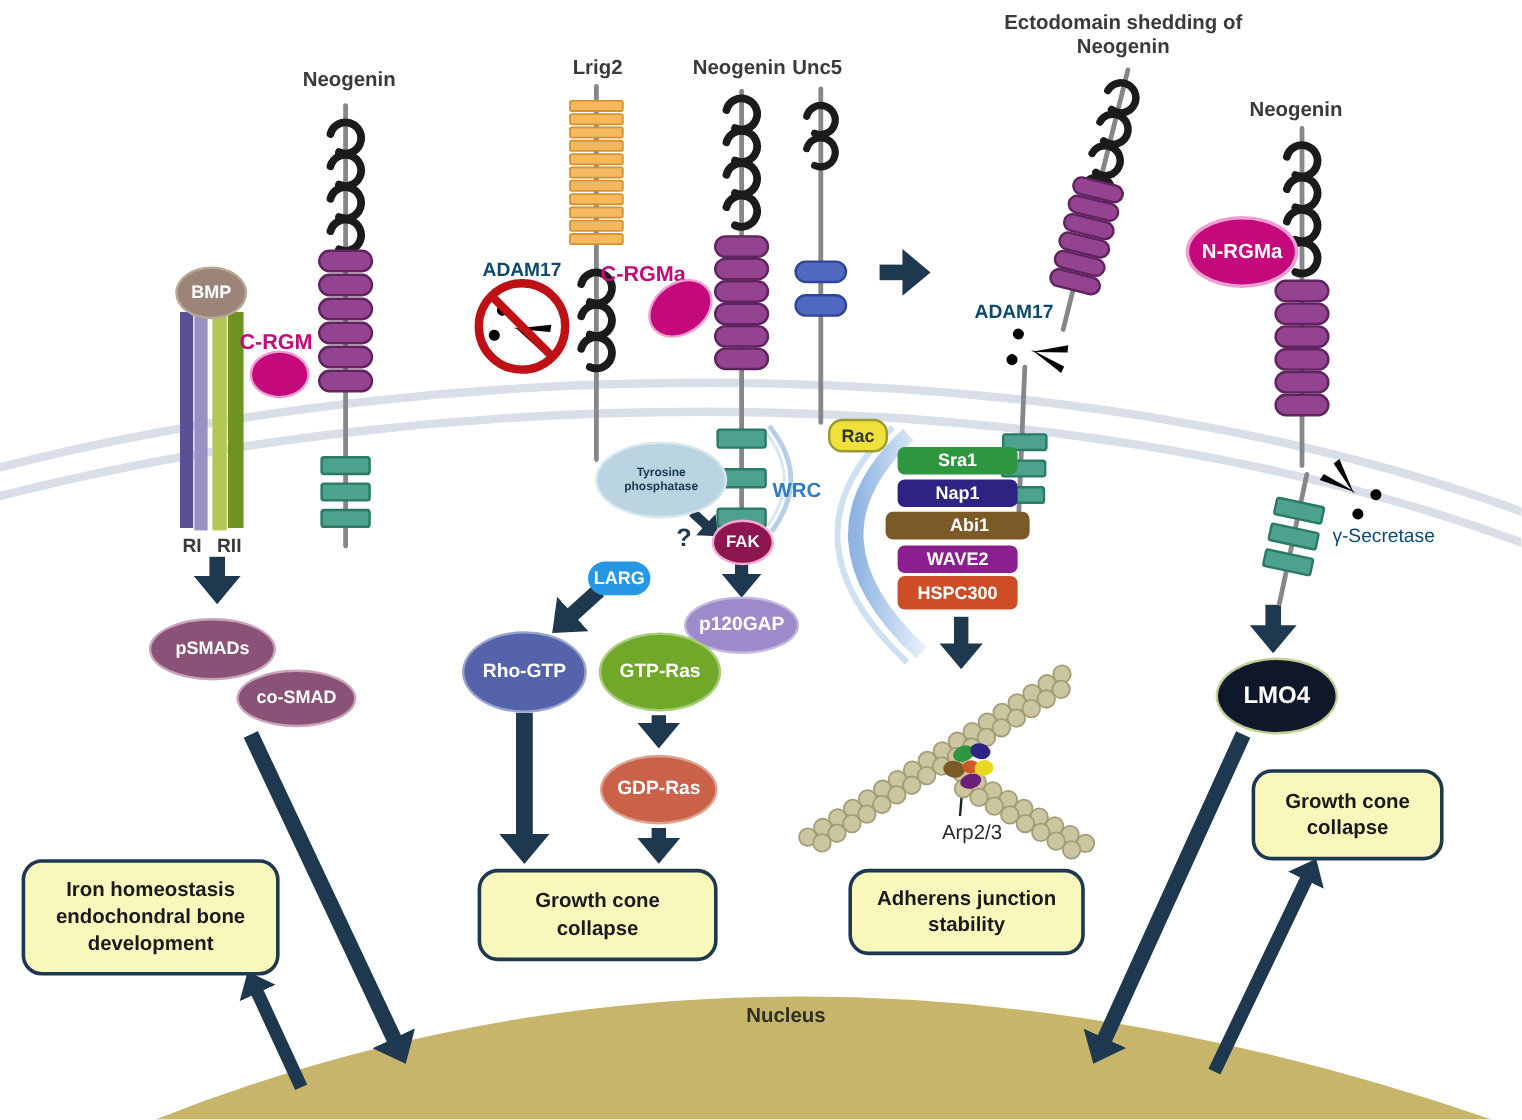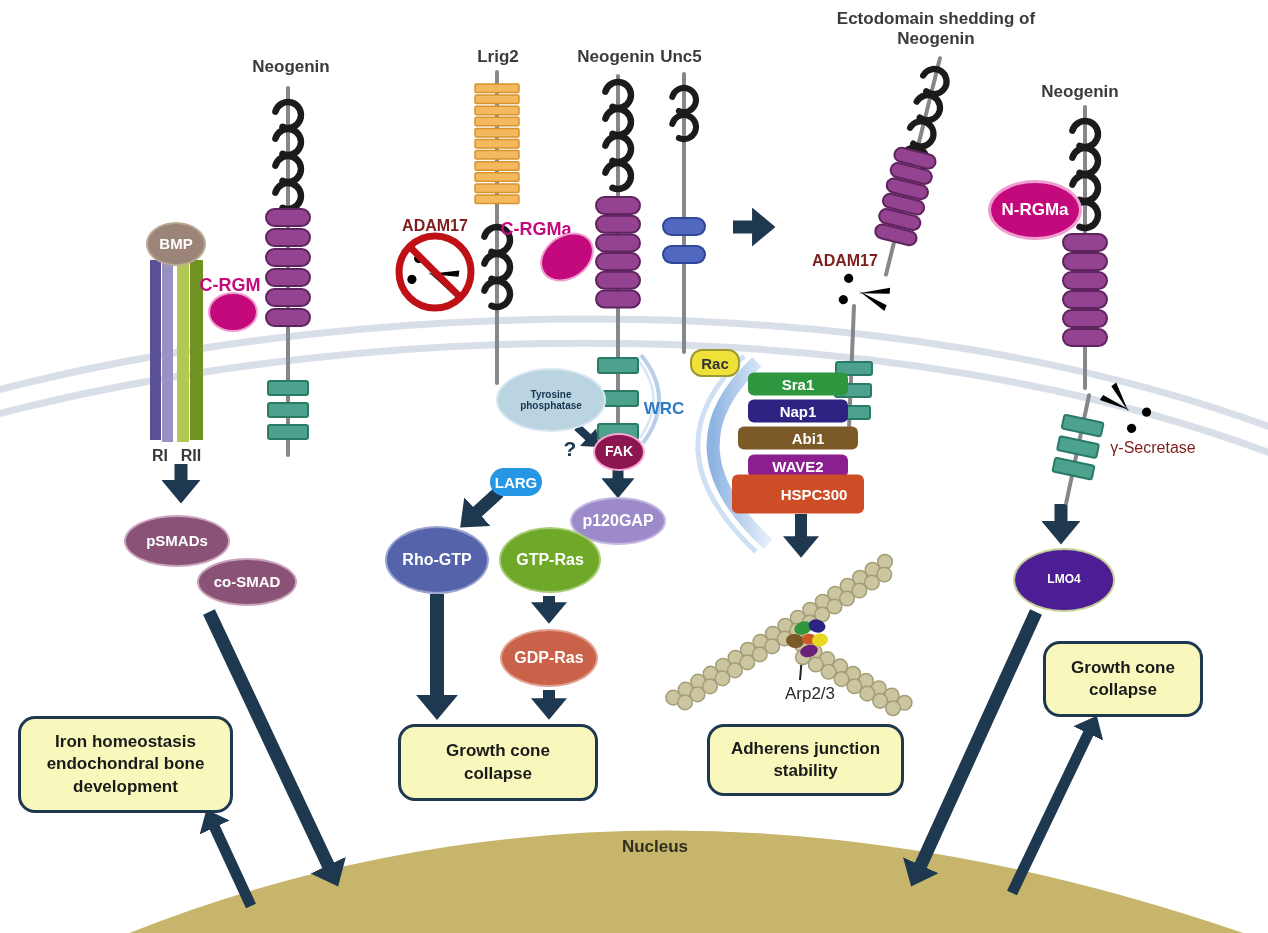--- a/index.html
+++ b/index.html
@@ -13,21 +13,21 @@
   .arrow{fill:none;stroke:#1d384f;stroke-linecap:butt;}
   .ovalP{fill:#93438f;stroke:#5f245f;stroke-width:2;}
   .teal{fill:#4da28e;stroke:#2a7a66;stroke-width:2;}
   .lrig{fill:#f4b95f;stroke:#d8922e;stroke-width:1.5;}
   .unc{fill:#5068c0;stroke:#2f4699;stroke-width:2;}
   
   .lbl{position:absolute;transform:translate(-50%,-50%);white-space:nowrap;
        font-size:17px;color:#3a3a3a;font-weight:600;text-align:center;}
   .lbl.wrap{white-space:normal;}
   .magL{color:#c4097c;font-weight:bold;font-size:18px;}
-  .slate{color:#7f1d1d;font-size:16px;}
+  .slate{color:#0c4a6e;font-size:16px;}
   .blue{color:#2d7cc4;font-weight:bold;}
   .dark{color:#1d384f;font-weight:bold;font-size:21px;}
   .plain{font-weight:400;color:#2a2a2a;}
   .node{position:absolute;transform:translate(-50%,-50%);border-radius:50%;
         display:flex;align-items:center;justify-content:center;color:#fff;
         font-weight:bold;font-size:15px;text-align:center;line-height:1.1;}
   .pill{position:absolute;transform:translate(-50%,-50%);display:flex;align-items:center;
         justify-content:center;color:#fff;font-weight:bold;font-size:15px;}
   .box{position:absolute;background:#f8f8bd;border:3.5px solid #1d384f;border-radius:17px;
        display:flex;align-items:center;justify-content:center;text-align:center;
@@ -313,28 +313,28 @@
 <div class="node" style="left:247px;top:582px;width:96px;height:44px;background:#8b5277;border:2px solid #c9a3bb">co-SMAD</div>
 <div class="node" style="left:551px;top:400px;width:106px;height:60px;background:#bad4e2;border:2px solid #d7e7f0;color:#15364f;font-size:10px">
       <span class="inner" style="width:90px">Tyrosine phosphatase</span>
     </div>
 <div class="node" style="left:619px;top:452px;width:48px;height:34px;background:#8e1650;border:2px solid #f9a8d4;font-size:14px">FAK</div>
 <div class="pill" style="left:516px;top:482px;width:52px;height:28px;background:#2597e4;border-radius:14px">LARG</div>
 <div class="node" style="left:618px;top:521px;width:92px;height:44px;background:#9d8acb;border:2px solid #c5b8e0;font-size:16px">p120GAP</div>
 <div class="node" style="left:437px;top:560px;width:100px;height:64px;background:#5563aa;border:2px solid #9aa3cc;font-size:16px">Rho-GTP</div>
 <div class="node" style="left:550px;top:560px;width:98px;height:62px;background:#70a929;border:2px solid #a8cc77;font-size:16px">GTP-Ras</div>
 <div class="node" style="left:549px;top:658px;width:94px;height:54px;background:#c96248;border:2px solid #e0a290;font-size:16px">GDP-Ras</div>
-<div class="node" style="left:1064px;top:580px;width:98px;height:60px;background:#4c1d95;border:2.5px solid #c2cf96;font-size:12px">LMO4</div>
+<div class="node" style="left:1064px;top:580px;width:98px;height:60px;background:#0f172a;border:2.5px solid #c2cf96;font-size:20px">LMO4</div>
 <div class="pill" style="left:715px;top:363px;width:46px;height:24px;background:#f0e13a;border:2px solid #9a9a30;border-radius:12px;color:#333">Rac</div>
 
 <div class="pill" style="left: 798px; top: 384px; width: 100px; height: 23px; border-radius: 6px; background: rgb(47, 150, 64);">Sra1</div>
 <div class="pill" style="left: 798px; top: 411px; width: 100px; height: 23px; border-radius: 6px; background: rgb(44, 35, 131);">Nap1</div>
 <div class="pill" style="left: 798px; top: 438px; width: 100px; height: 23px; border-radius: 6px; background: rgb(124, 90, 40); padding-left: 20px;">Abi1</div>
 <div class="pill" style="left: 798px; top: 466px; width: 100px; height: 23px; border-radius: 6px; background: rgb(140, 31, 144);">WAVE2</div>
-<div class="pill" style="left: 798px; top: 494px; width: 100px; height: 39px; border-radius: 6px; background: rgb(204, 77, 38); padding-left: 32px;">HSPC300</div>
+<div class="pill" style="left: 798px; top: 494px; width: 100px; height: 28px; border-radius: 6px; background: rgb(204, 77, 38);">HSPC300</div>
 
 <div class="box" style="left:18px;top:716px;width:209px;height:91px">
       <span class="inner" style="width:185px">Iron homeostasis endochondral bone development</span>
     </div>
 <div class="box" style="left:398px;top:724px;width:194px;height:71px">
       <span class="inner" style="width:120px">Growth cone collapse</span>
     </div>
 <div class="box" style="left:707px;top:724px;width:191px;height:66px">
       <span class="inner" style="width:170px">Adherens junction stability</span>
     </div>

